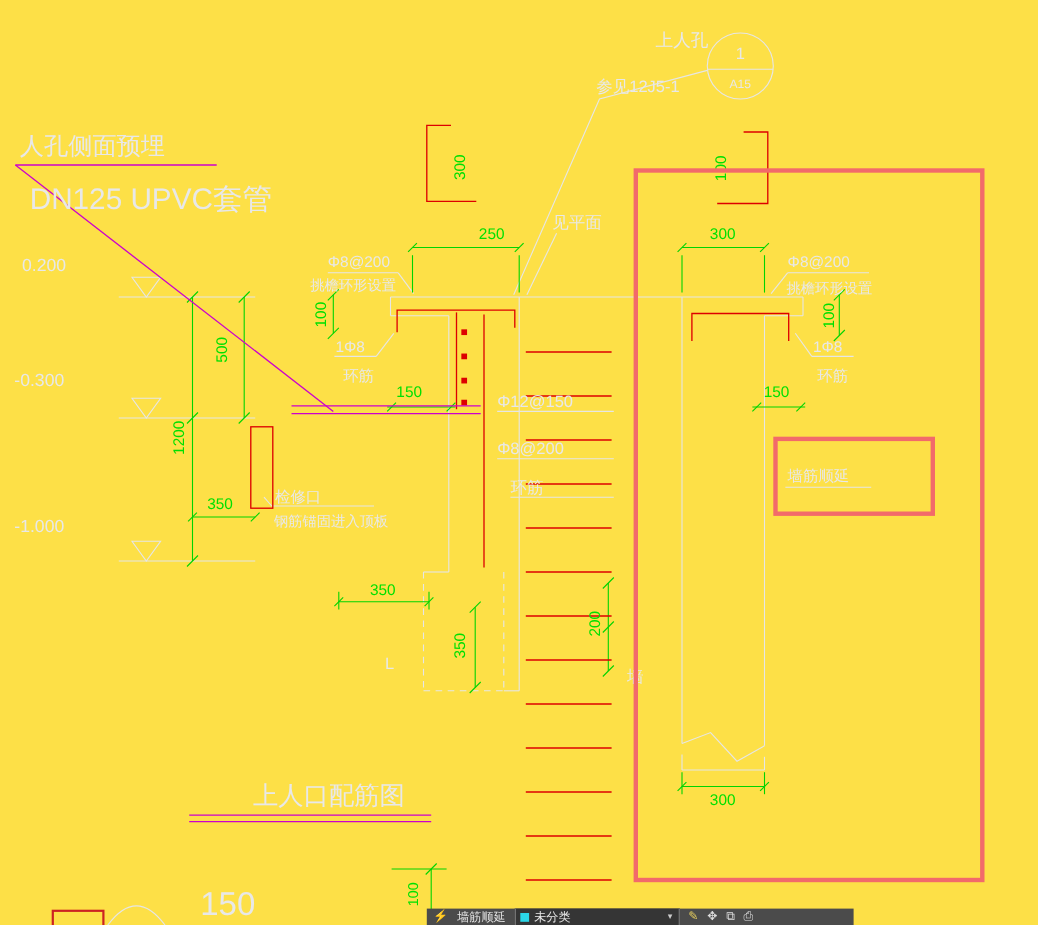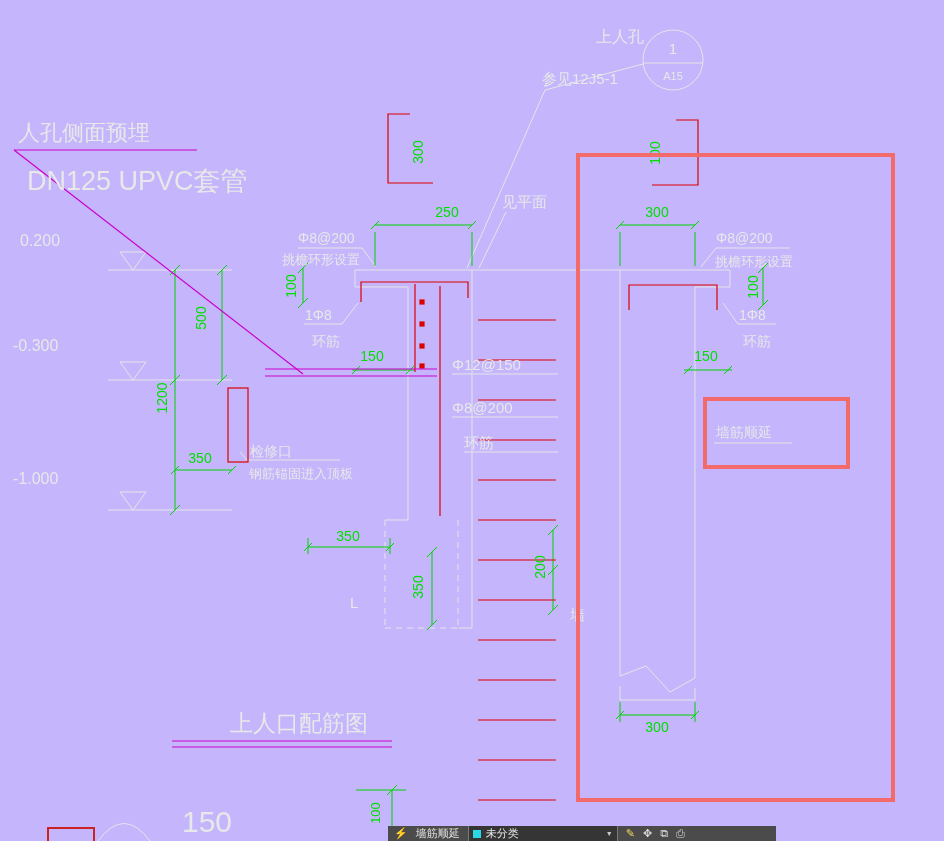--- a/index.html
+++ b/index.html
@@ -1,16 +1,16 @@
 <!DOCTYPE html>
 <html><head>
 <meta charset="utf-8">
 <style>
   html,body{margin:0;padding:0;background:#000;}
-  #screen{position:relative;width:944px;height:841px;background:#c4b5fd;overflow:hidden;
+  #screen{position:relative;width:944px;height:841px;background:#fde047;overflow:hidden;
           font-family:"Liberation Sans",sans-serif;}
   svg text{font-family:"Liberation Sans",sans-serif;}
   .toolbar{position:absolute;left:388px;top:826px;width:388px;height:15px;background:#4b4b4b;
            display:flex;align-items:center;gap:8px;padding:0 6px;overflow:hidden;
            font-size:11px;color:#e8e8e8;box-sizing:border-box;}
   .tb-icon{cursor:pointer;font-size:11px;line-height:15px;color:#ddd;}
   .tb-icon.red{color:#e05040;}
   .tb-icon.yellow{color:#e8cf5e;}
   .tb-label{white-space:nowrap;font-size:11px;}
   .tb-select{display:flex;align-items:center;gap:5px;background:#353535;border:1px solid #7a7a7a;

